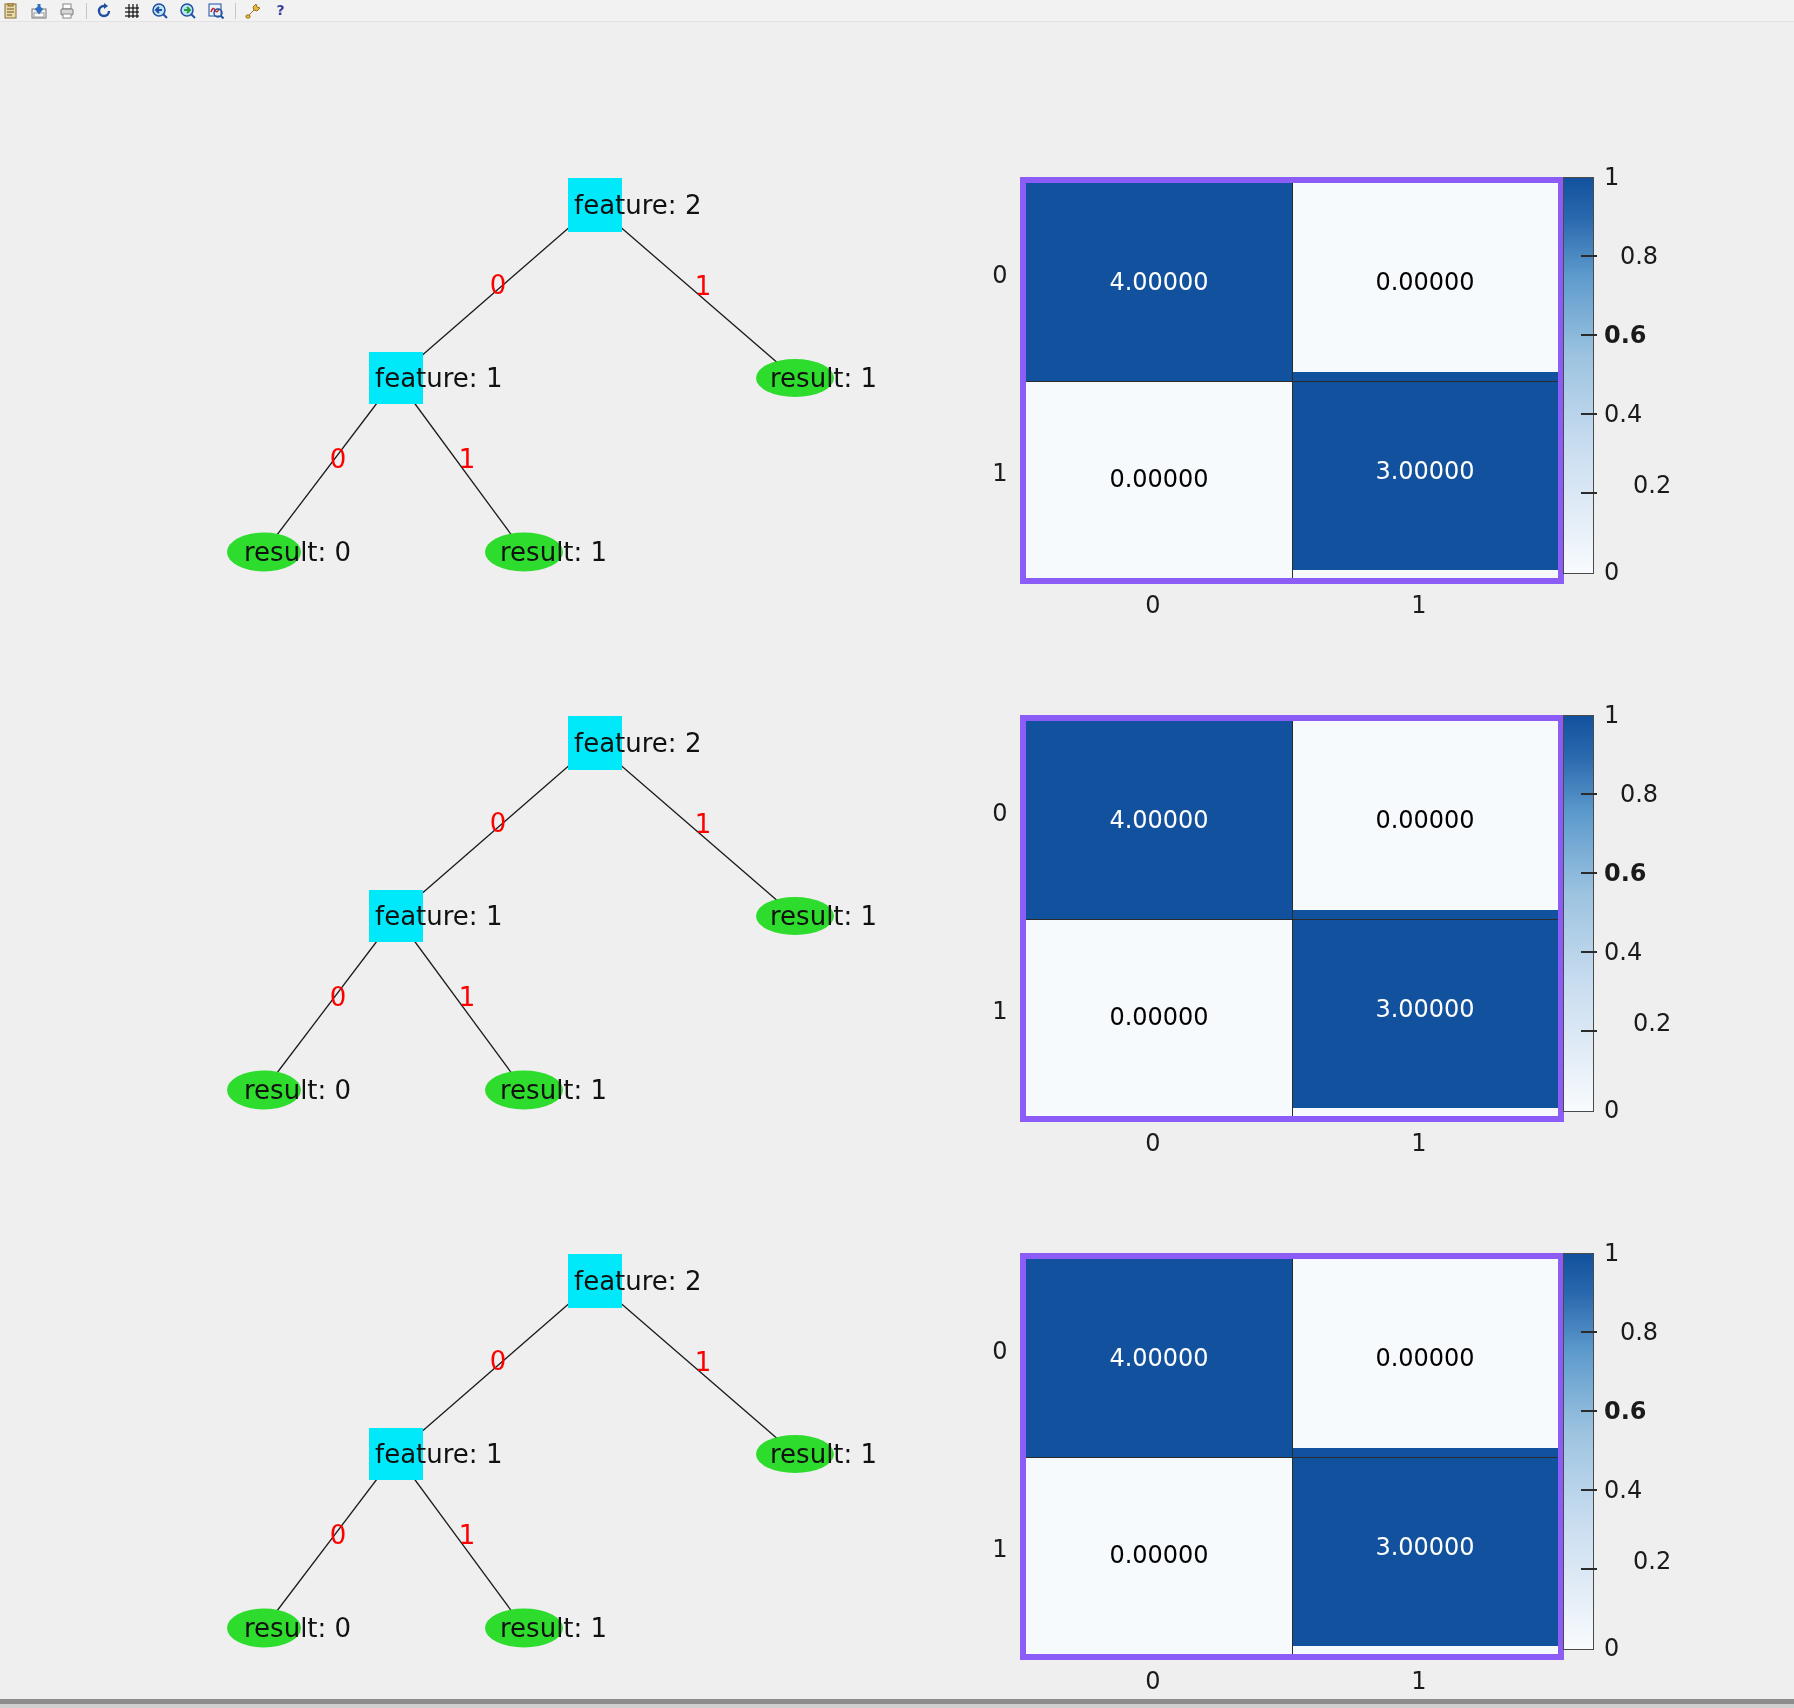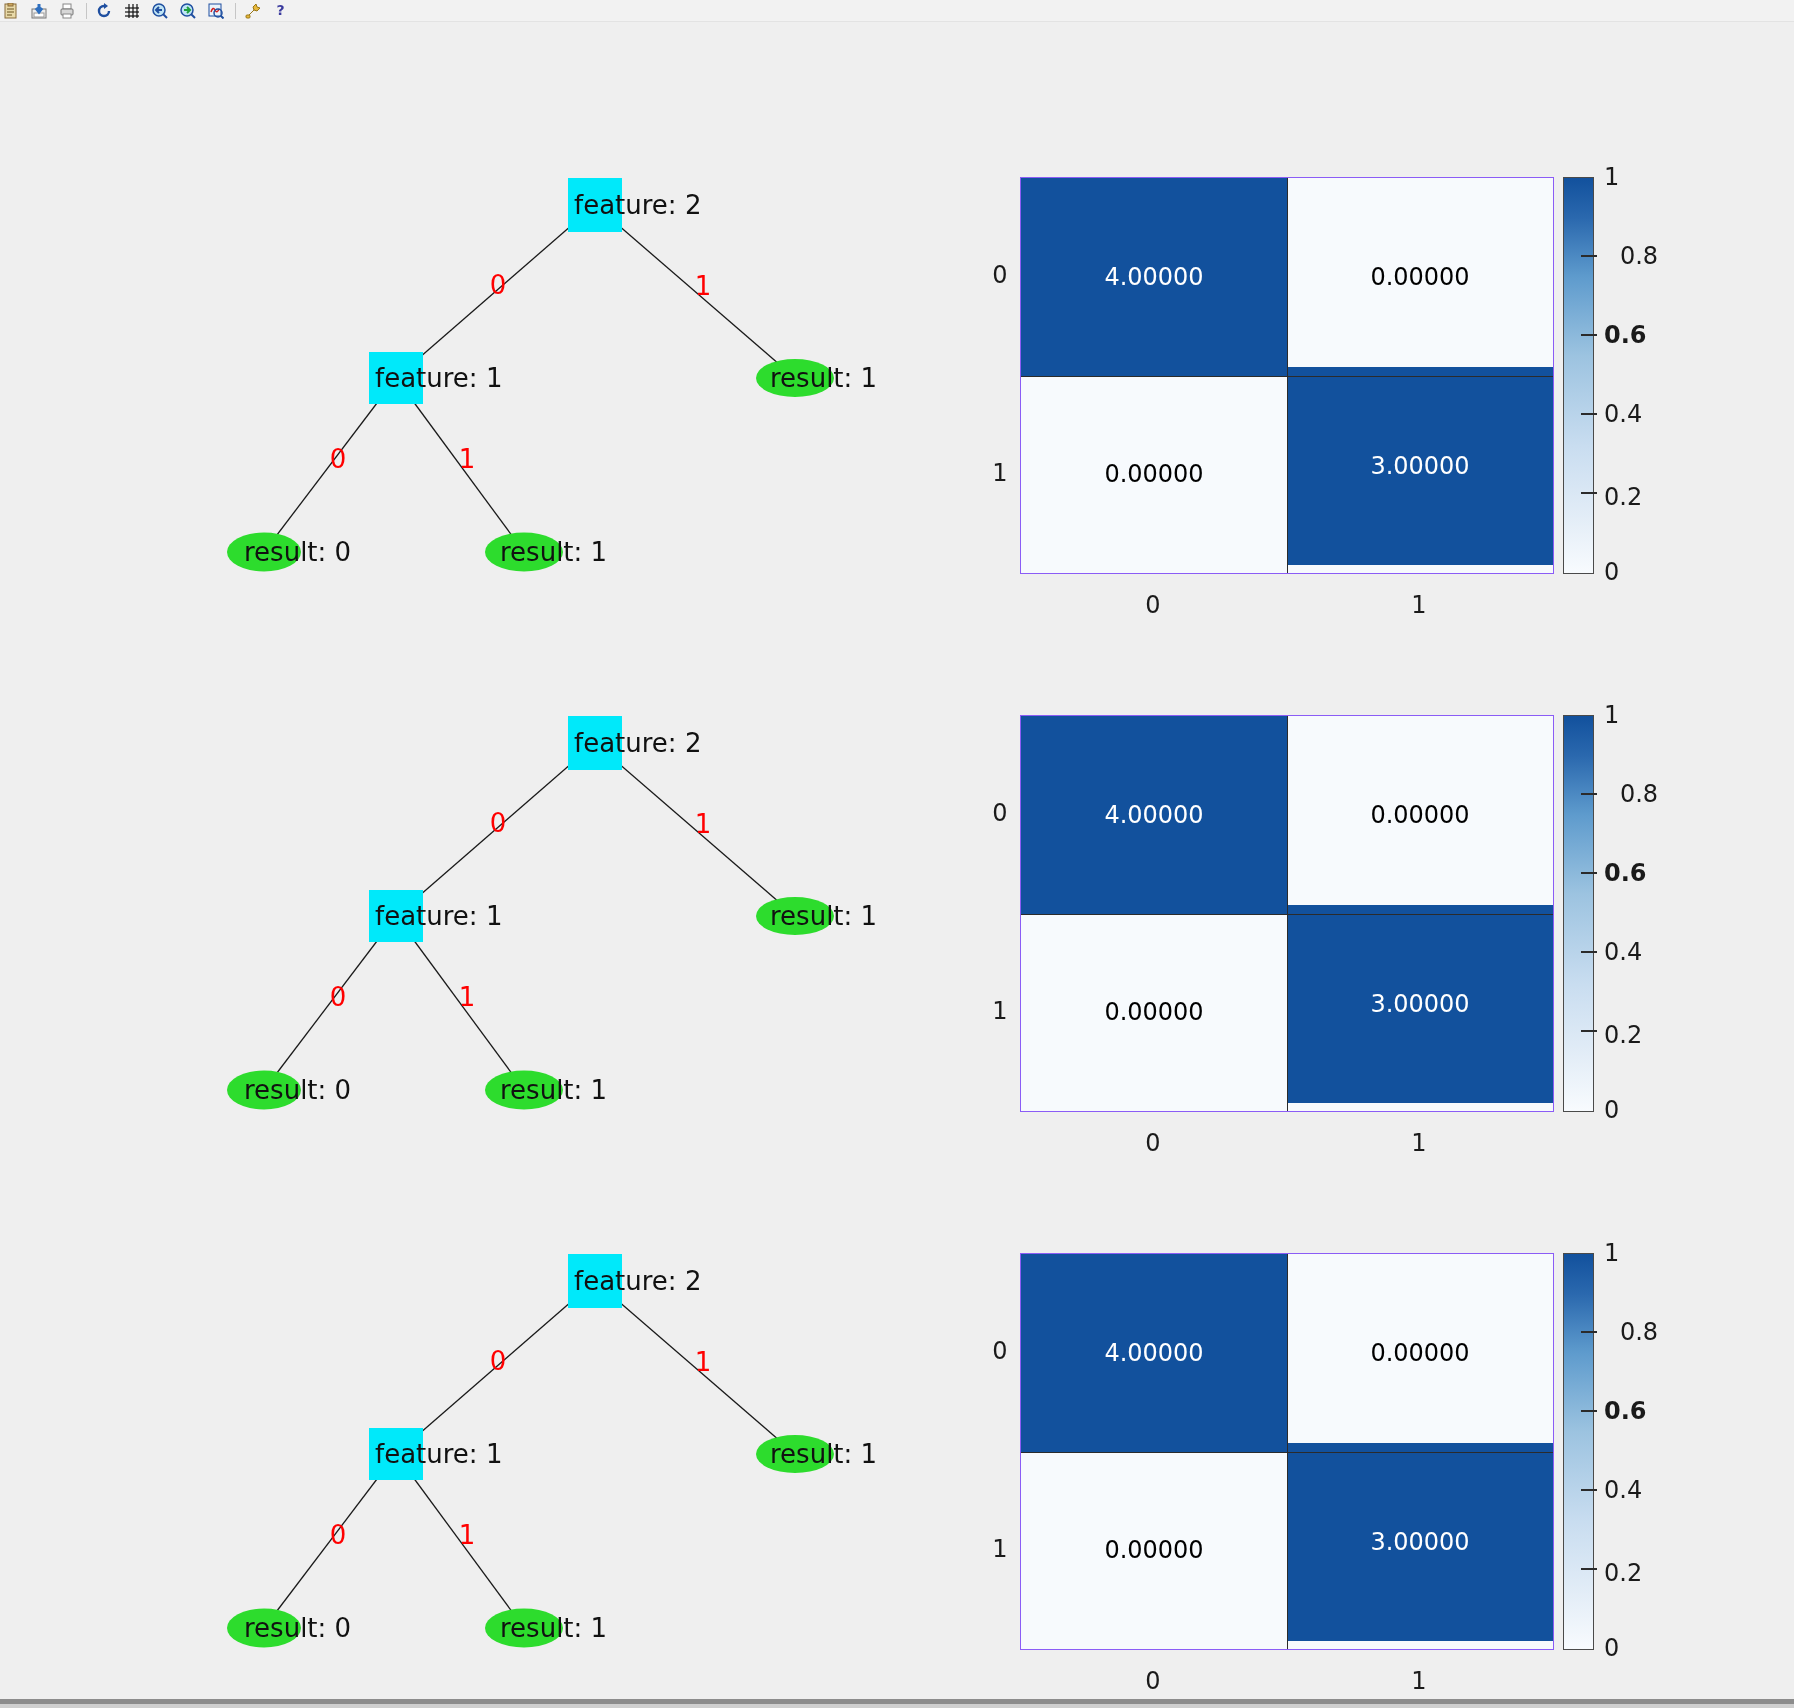--- a/index.html
+++ b/index.html
@@ -11,39 +11,39 @@
   .tb-btn{width:17px;height:17px;margin-right:11px;display:flex;align-items:center;justify-content:center;cursor:pointer;}
   .tb-sep{width:1px;height:16px;background:#C6C6C6;margin:0 8px 0 0;}
   .help-glyph{font-size:14px;font-weight:bold;color:#3B3B9E;line-height:17px;}
   
   .row{position:absolute;left:0;width:1794px;height:538px;}
   .tree-svg{position:absolute;left:150px;top:130px;}
   .node-label{font-size:26px;fill:#111;}
   .edge-label{font-size:26px;fill:#FF0000;text-anchor:middle;}
   
   .hm{position:absolute;left:1020px;top:155px;width:532px;height:395px;
-      border:1px solid #8b5cf6;background:#F7FAFD;}
+      border:6px solid #8b5cf6;background:#F7FAFD;}
   .cell{position:absolute;width:266px;height:197.5px;display:flex;align-items:center;
         justify-content:center;font-size:24px;}
   .cell.c-tl{left:0;top:0;} .cell.c-tr{left:266px;top:0;}
   .cell.c-bl{left:0;top:197.5px;} .cell.c-br{left:266px;top:189px;}
   .cell.dark{background:#12519D;color:#FFFFFF;}
   .cell.light{color:#000000;}
   .vdiv{position:absolute;left:266px;top:0;width:1px;height:100%;background:#2B2B2B;}
   .hdiv{position:absolute;left:0;top:197.5px;width:100%;height:1px;background:#2B2B2B;}
   .tick{position:absolute;width:64px;height:30px;line-height:30px;font-size:24px;text-align:center;}
   .rt0{left:968px;top:238px;} .rt1{left:968px;top:436px;}
   .ct0{left:1121px;top:568px;} .ct1{left:1387px;top:568px;}
   
   .cb{position:absolute;left:1563px;top:155px;width:29px;height:395px;border:1px solid #4A4A4A;
       background:linear-gradient(to top,#F8FBFE 0%,#E3EDF7 14%,#C9DDF0 32%,#9CC3E0 55%,#5E9BCD 75%,#2A68AE 90%,#12519D 100%);}
   .cb-tick{position:absolute;left:1581px;width:16px;height:2px;background:#2B2B2B;}
   .cbt08{top:233px;} .cbt06{top:312px;} .cbt04{top:391px;} .cbt02{top:470px;}
   .cb-label{position:absolute;left:1604px;width:70px;height:30px;line-height:30px;font-size:24px;text-align:left;}
-  .cbl1{top:140px;} .cbl08{top:219px;text-align:center;} .cbl06{top:298px;font-weight:bold;} .cbl04{top:377px;} .cbl02{top:460px;} .cbl0{top:535px;}
+  .cbl1{top:140px;} .cbl08{top:219px;text-align:center;} .cbl06{top:298px;font-weight:bold;} .cbl04{top:377px;} .cbl02{top:448px;margin-left:29px;} .cbl0{top:535px;}
   
   #bottom-edge{position:absolute;left:0;top:1699px;width:100%;height:5px;background:#8C8C8C;}
   #bottom-edge2{position:absolute;left:0;top:1704px;width:100%;height:4px;background:#CFCFCF;}
 </style>
 </head>
 <body>
 
 <div id="screen">
 
   <div id="toolbar">

